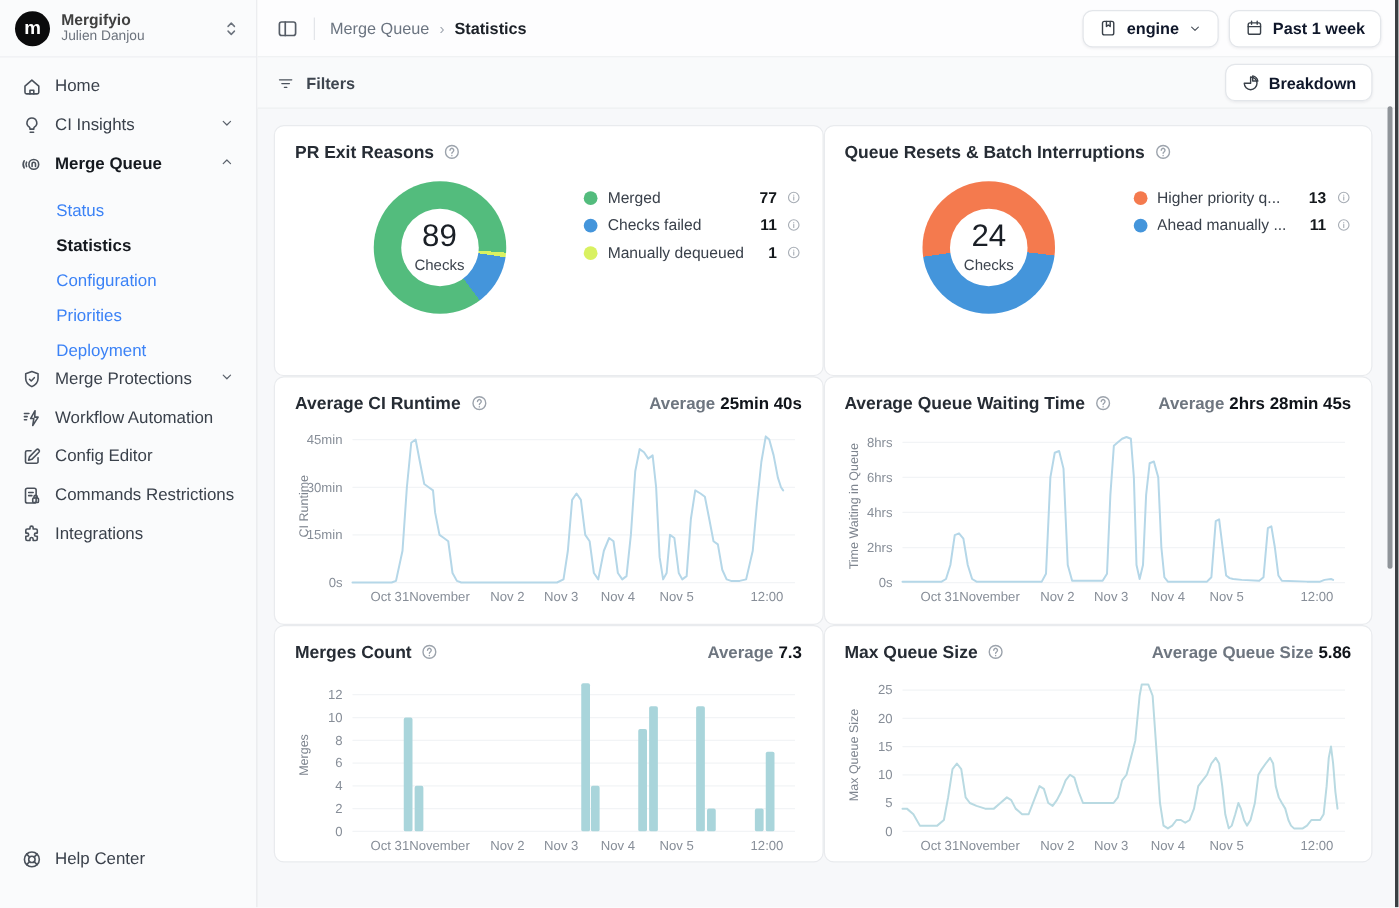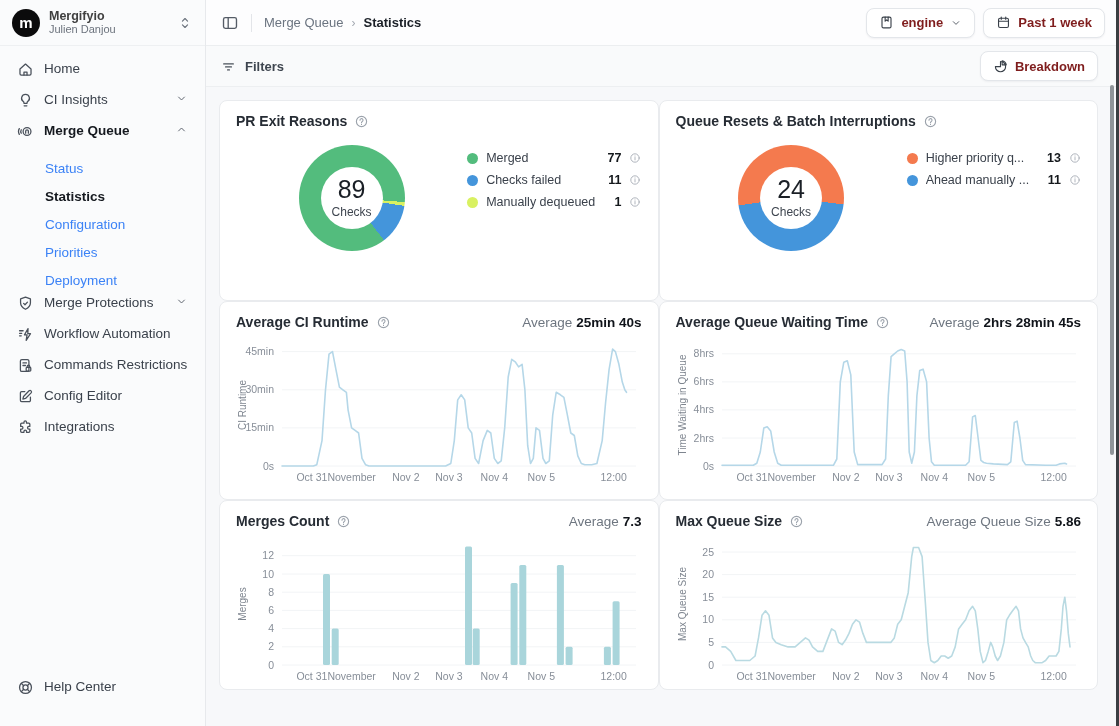--- a/index.html
+++ b/index.html
@@ -28,38 +28,38 @@
 
   
   .main-header { position:absolute; left:206px; top:0; right:0; height:46px; background:#FDFDFE; border-bottom:1px solid #ECEEF0; display:flex; align-items:center; padding:0 14px 0 15px; }
   .panel-btn { width:18px; height:18px; color:#555C66; cursor:pointer; }
   .crumb-divider { width:1px; height:18px; background:#E3E5E9; margin:0 12px; }
   .crumb { display:flex; align-items:center; gap:8px; font-size:13px; }
   .crumb-parent { color:#6B7480; cursor:pointer; }
   .crumb-sep { color:#A3A9B2; font-size:12px; }
   .crumb-current { color:#1B2027; font-weight:bold; }
   .header-right { margin-left:auto; display:flex; gap:8px; }
-  .btn { display:flex; align-items:center; gap:7px; height:30px; padding:0 12px; background:#fff; border:1px solid #E3E6EA; border-radius:8px; font-size:13px; font-weight:bold; color:#7f1d1d; box-shadow:0 1px 2px rgba(20,25,35,.05); cursor:pointer; }
+  .btn { display:flex; align-items:center; gap:7px; height:30px; padding:0 12px; background:#fff; border:1px solid #E3E6EA; border-radius:8px; font-size:13px; font-weight:bold; color:#0f172a; box-shadow:0 1px 2px rgba(20,25,35,.05); cursor:pointer; }
   .btn .bico { width:15px; height:15px; color:#394049; }
   .btn .bchev { width:12px; height:12px; color:#4A515B; }
 
   
   .toolbar { position:absolute; left:206px; top:46px; right:0; height:41px; background:#F9FAFB; border-bottom:1px solid #EDEFF1; display:flex; align-items:center; padding:0 21px 0 15px; }
   .ghost-btn { display:flex; align-items:center; gap:9px; font-size:13px; font-weight:bold; color:#3E454F; cursor:pointer; }
   .ghost-btn .bico { width:15px; height:15px; color:#4A515B; }
   .toolbar .btn { margin-left:auto; }
 
   
   .content { position:absolute; left:206px; top:87px; right:0; bottom:0; padding:13px 21px 0 13px; }
   .grid { display:grid; grid-template-columns:1fr 1fr; grid-template-rows:201px 199px 190px; }
   .card { background:#fff; border:1px solid #E9EBEE; border-radius:8px; padding:12px 16px; overflow:hidden; }
   .card-head { display:flex; align-items:center; gap:7px; }
   .card-title { font-size:14px; font-weight:bold; color:#262C34; }
   .qicon { width:15px; height:15px; color:#9CA3AC; cursor:pointer; }
-  .card-stat { margin-left:auto; font-size:13.5px; color:#6E7680; }
+  .card-stat { margin-left:auto; font-size:13.5px; color:#6E7680;font-weight:bold; }
   .card-stat b { color:#10141A; margin-left:4px; }
 
   
   .donut-row { display:flex; margin-top:8px; }
   .donut-box { width:57%; display:flex; justify-content:center; align-items:center; padding-top:8px; }
   .donut { position:relative; width:106px; height:106px; border-radius:50%; }
   .donut-hole { position:absolute; left:50%; top:50%; transform:translate(-50%,-50%); width:62px; height:62px; background:#fff; border-radius:50%; display:flex; flex-direction:column; align-items:center; justify-content:center; }
   .donut-val { font-size:25px; color:#1A1F26; line-height:1; }
   .donut-cap { font-size:12px; color:#3E454F; margin-top:3px; }
   .legend { width:43%; padding-top:14px; }
@@ -164,36 +164,36 @@
             <svg viewBox="0 0 20 20" fill="none" stroke="currentColor" stroke-width="1.5" stroke-linecap="round" stroke-linejoin="round">
               <path d="M3 5.6h4.2M3 8.6h2.6M3 11.6h2"></path>
               <path d="M13 3 8.8 10.4h3L10.8 17l5.1-7.9h-3.2z"></path>
             </svg>
           </span>
           <span>Workflow Automation</span>
         </div>
         <div class="nav-item">
           <span class="nico">
             <svg viewBox="0 0 20 20" fill="none" stroke="currentColor" stroke-width="1.5" stroke-linecap="round" stroke-linejoin="round">
+              <path d="M9.2 4.2H5.5A1.5 1.5 0 0 0 4 5.7v8.8A1.5 1.5 0 0 0 5.5 16h8.8a1.5 1.5 0 0 0 1.5-1.5v-3.7"></path>
+              <path d="M14.2 3.3a1.7 1.7 0 0 1 2.4 2.4L10 12.3l-3.1.8.8-3.1z"></path>
+            </svg>
+          </span>
+          <span>Config Editor</span>
+        </div>
+        <div class="nav-item">
+          <span class="nico">
+            <svg viewBox="0 0 20 20" fill="none" stroke="currentColor" stroke-width="1.5" stroke-linecap="round" stroke-linejoin="round">
               <rect x="4" y="3" width="10" height="14" rx="1.8"></rect>
               <path d="M7 7h4.2M7 10h3"></path>
               <rect x="10.8" y="12.2" width="5.4" height="4.3" rx="1"></rect>
               <path d="M12 12.2v-1.1a1.5 1.5 0 0 1 3 0v1.1"></path>
             </svg>
           </span>
           <span>Commands Restrictions</span>
-        </div>
-        <div class="nav-item">
-          <span class="nico">
-            <svg viewBox="0 0 20 20" fill="none" stroke="currentColor" stroke-width="1.5" stroke-linecap="round" stroke-linejoin="round">
-              <path d="M9.2 4.2H5.5A1.5 1.5 0 0 0 4 5.7v8.8A1.5 1.5 0 0 0 5.5 16h8.8a1.5 1.5 0 0 0 1.5-1.5v-3.7"></path>
-              <path d="M14.2 3.3a1.7 1.7 0 0 1 2.4 2.4L10 12.3l-3.1.8.8-3.1z"></path>
-            </svg>
-          </span>
-          <span>Config Editor</span>
         </div>
         <div class="nav-item">
           <span class="nico">
             <svg viewBox="0 0 20 20" fill="none" stroke="currentColor" stroke-width="1.5" stroke-linecap="round" stroke-linejoin="round">
               <path d="M8.2 3.7a1.5 1.5 0 0 1 3 0v1.2h2.6a1.3 1.3 0 0 1 1.3 1.3v2.6h-1.2a1.5 1.5 0 0 0 0 3h1.2v2.6a1.3 1.3 0 0 1-1.3 1.3h-2.6v-1.2a1.5 1.5 0 0 0-3 0v1.2H5.6a1.3 1.3 0 0 1-1.3-1.3v-2.6h1.2a1.5 1.5 0 0 0 0-3H4.3V6.2a1.3 1.3 0 0 1 1.3-1.3h2.6z"></path>
             </svg>
           </span>
           <span>Integrations</span>
         </div>
       </nav>

